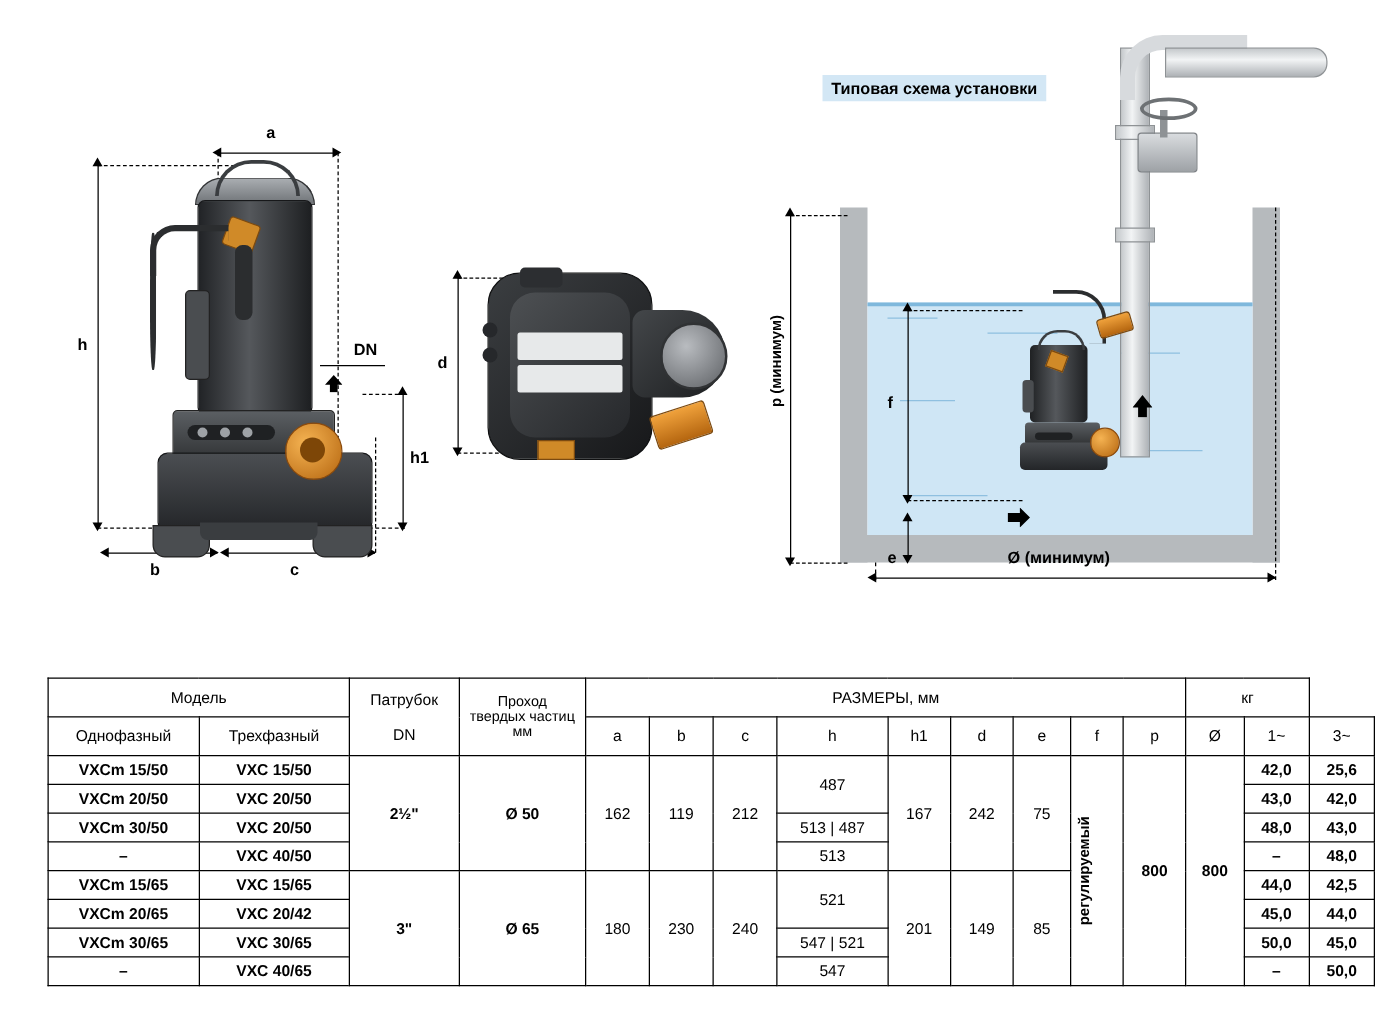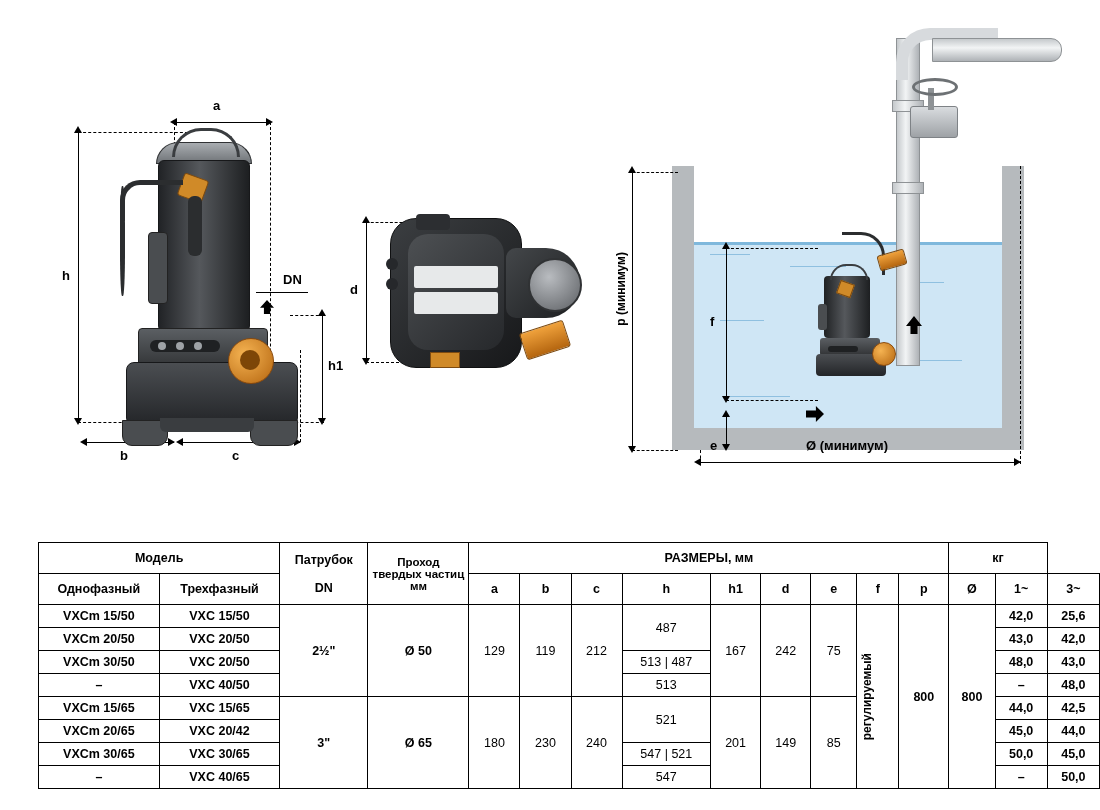--- a/index.html
+++ b/index.html
@@ -37,21 +37,21 @@
 
   
   table.specs{
     position:absolute;left:38px;top:542px;border-collapse:collapse;
     font-size:12.5px;
   }
   table.specs th, table.specs td{
     border:1px solid #000;text-align:center;vertical-align:middle;
     padding:2px 3px;
   }
-  table.specs th{font-weight:bold;}
+  table.specs th{font-weight:normal;}
   .model-cell{font-weight:bold;text-align:left;padding-left:10px;}
   .model-cell.ctr{text-align:center;padding-left:3px;}
   .vert{
     writing-mode:vertical-rl;transform:rotate(180deg);
     font-weight:bold;white-space:nowrap;
   }
   .rowh{height:23px;}
   .small{font-size:11.5px;}
 </style>
 </head>
@@ -138,20 +138,21 @@
     <div class="abs" style="left:198px;top:58px;width:50px;height:50px;border-radius:50%;background:radial-gradient(circle at 38% 34%,#b9bcc0,#5c5f63);border:2px solid #303234;"></div>
     <div class="abs" style="left:56px;top:58px;width:12px;height:12px;border-radius:50%;background:#26282b;"></div>
     <div class="abs" style="left:56px;top:78px;width:12px;height:12px;border-radius:50%;background:#26282b;"></div>
     <div class="abs" style="left:86px;top:14px;width:34px;height:16px;background:#2c2e31;border-radius:4px;"></div>
     <div class="abs" style="left:100px;top:152px;width:28px;height:14px;background:#d08a28;border:1px solid #7c4a10;"></div>
     <div class="abs" style="left:192px;top:126px;width:44px;height:26px;background:linear-gradient(180deg,#f0a23c,#b4650f);border:1px solid #7c4a10;transform:rotate(-18deg);border-radius:3px;"></div>
   </div>
 
   <div class="abs" style="left:610px;top:20px;width:480px;height:470px;">
 
+    <div class="scheme-title" style="left:48px;top:40px;">Типовая схема установки</div>
 
     <div class="pit-wall" style="left:62px;top:146px;width:22px;height:284px;"></div>
     <div class="pit-wall" style="left:392px;top:146px;width:22px;height:284px;"></div>
     <div class="pit-wall" style="left:62px;top:408px;width:352px;height:22px;"></div>
 
     <div class="water" style="left:84px;top:222px;width:308px;height:186px;"></div>
     <div class="abs" style="left:84px;top:222px;width:308px;height:3px;background:#7fb8dc;"></div>
     <div class="abs" style="left:100px;top:234px;width:40px;height:1px;background:#8fc0e0;"></div>
     <div class="abs" style="left:180px;top:246px;width:56px;height:1px;background:#8fc0e0;"></div>
     <div class="abs" style="left:286px;top:262px;width:48px;height:1px;background:#8fc0e0;"></div>
@@ -248,21 +249,21 @@
         <th style="width:46px;">3~</th>
       </tr>
     </thead>
     <tbody>
 
       <tr class="rowh">
         <td class="model-cell">VXCm 15/50</td>
         <td class="model-cell">VXC 15/50</td>
         <td rowspan="4" class="model-cell ctr">2½"</td>
         <td rowspan="4" class="model-cell ctr">Ø 50</td>
-        <td rowspan="4">129</td>
+        <td rowspan="4">162</td>
         <td rowspan="4">119</td>
         <td rowspan="4">212</td>
         <td rowspan="2">487</td>
         <td rowspan="4">167</td>
         <td rowspan="4">242</td>
         <td rowspan="4">75</td>
         <td rowspan="8">
           <div class="vert" style="font-size:12px;">регулируемый</div>
         </td>
         <td rowspan="8" class="model-cell ctr">800</td>

